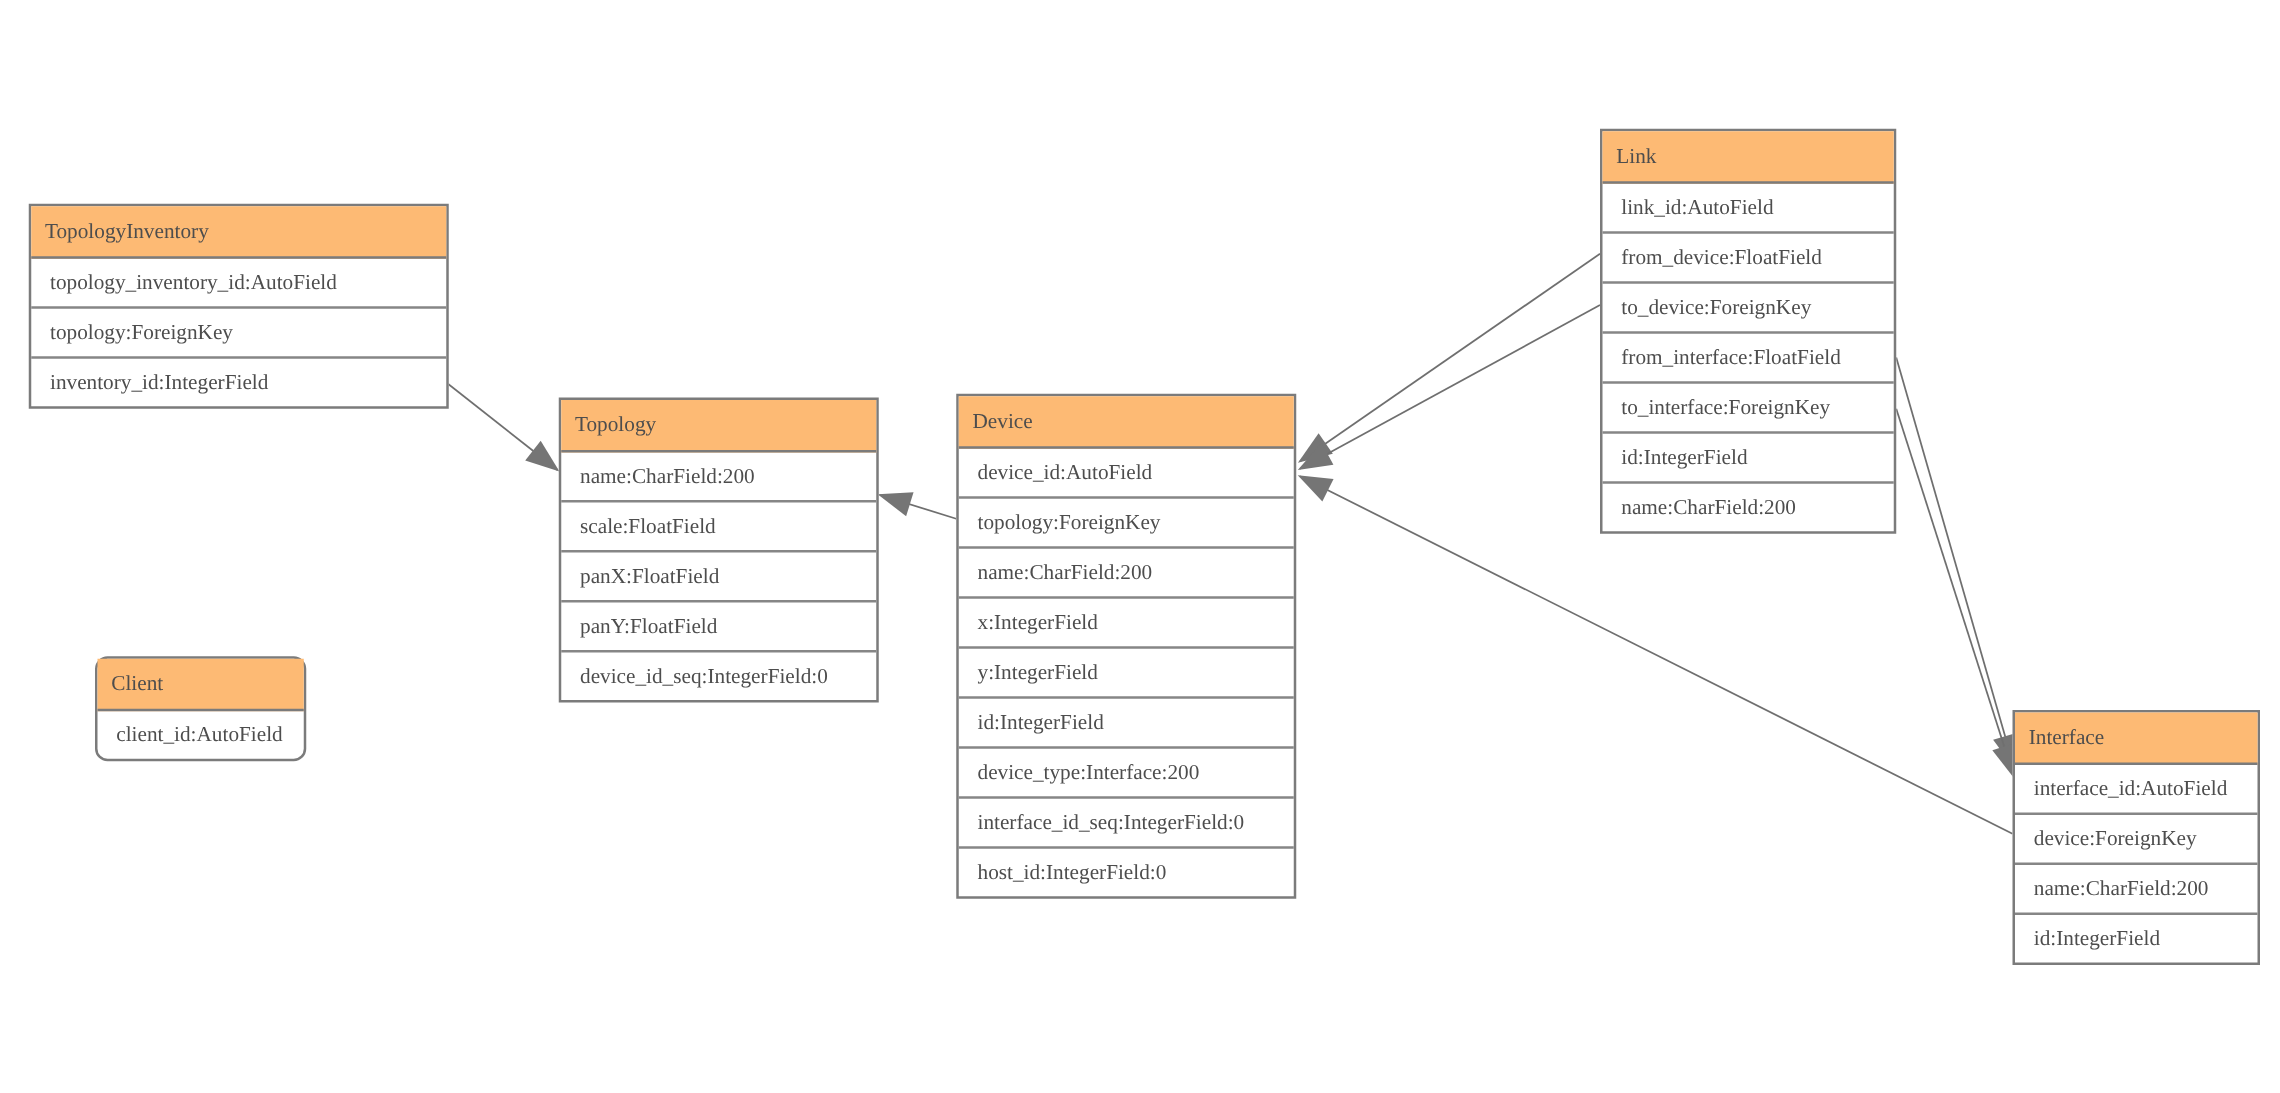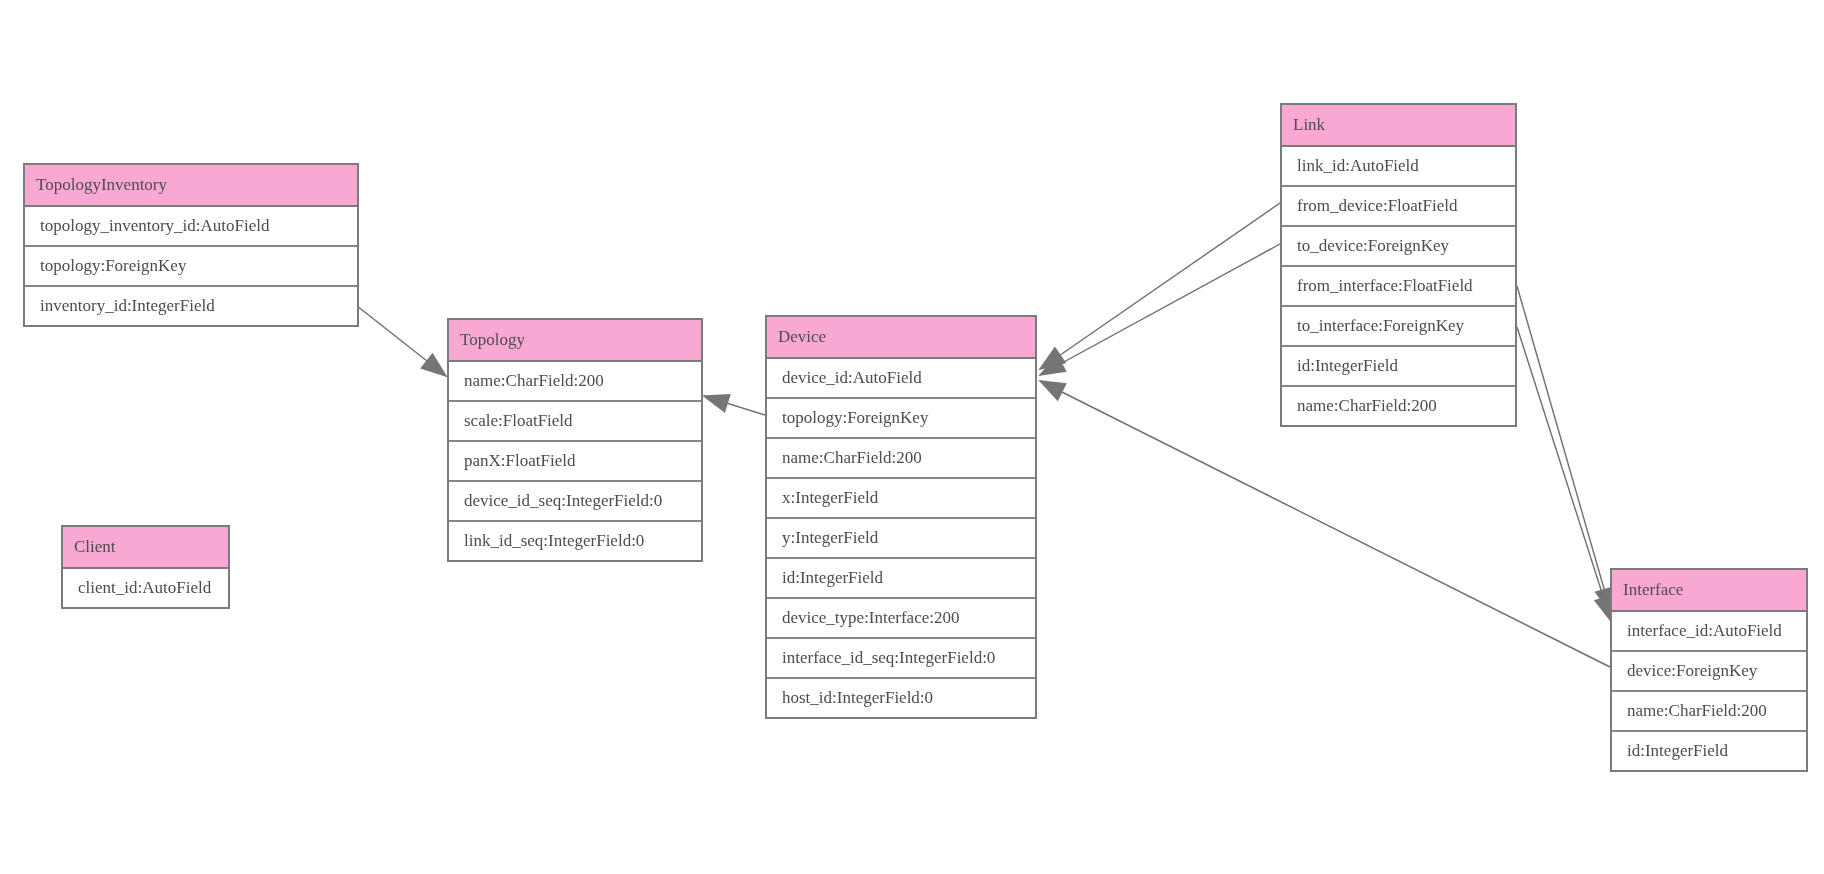--- a/index.html
+++ b/index.html
@@ -25,41 +25,41 @@
     position: absolute;
     box-sizing: border-box;
     background: #ffffff;
     border: 2px solid #7b7b7b;
     color: #4d4d4d;
     font-size: 17px;
   }
   .entity .hdr {
     height: 40px;
     box-sizing: content-box;
-    background: #f9a8d4;
+    background: #fdba74;
     border-bottom: 2px solid #7b7b7b;
     display: flex;
     align-items: center;
     padding: 0 11px;
   }
   .entity .row {
     height: 38px;
     display: flex;
     align-items: center;
     padding: 0 15px;
     white-space: nowrap;
     overflow: hidden;
   }
   .entity .row + .row {
     border-top: 2px solid #868686;
   }
   
   .t-topology-inventory { left: 23px;   top: 163px; width: 336px; }
   .t-topology           { left: 447px;  top: 318px; width: 256px; text-align: right; }
-  .t-client             { left: 61px;   top: 525px; width: 169px; }
+  .t-client             { left: 76px;   top: 525px; width: 169px; border-radius: 10px; }
   .t-device             { left: 765px;  top: 315px; width: 272px; }
   .t-link               { left: 1280px; top: 103px; width: 237px; }
   .t-interface          { left: 1610px; top: 568px; width: 198px; }
 </style>
 </head>
 <body>
 
 <div class="canvas">
 
   <svg class="edges" xmlns="http://www.w3.org/2000/svg">
@@ -84,22 +84,22 @@
     <div class="row">topology_inventory_id:AutoField</div>
     <div class="row">topology:ForeignKey</div>
     <div class="row">inventory_id:IntegerField</div>
   </div>
 
   <div class="entity t-topology">
     <div class="hdr">Topology</div>
     <div class="row">name:CharField:200</div>
     <div class="row">scale:FloatField</div>
     <div class="row">panX:FloatField</div>
+    <div class="row">panY:FloatField</div>
     <div class="row">device_id_seq:IntegerField:0</div>
-    <div class="row">link_id_seq:IntegerField:0</div>
   </div>
 
   <div class="entity t-client">
     <div class="hdr">Client</div>
     <div class="row">client_id:AutoField</div>
   </div>
 
   <div class="entity t-device">
     <div class="hdr">Device</div>
     <div class="row">device_id:AutoField</div>

